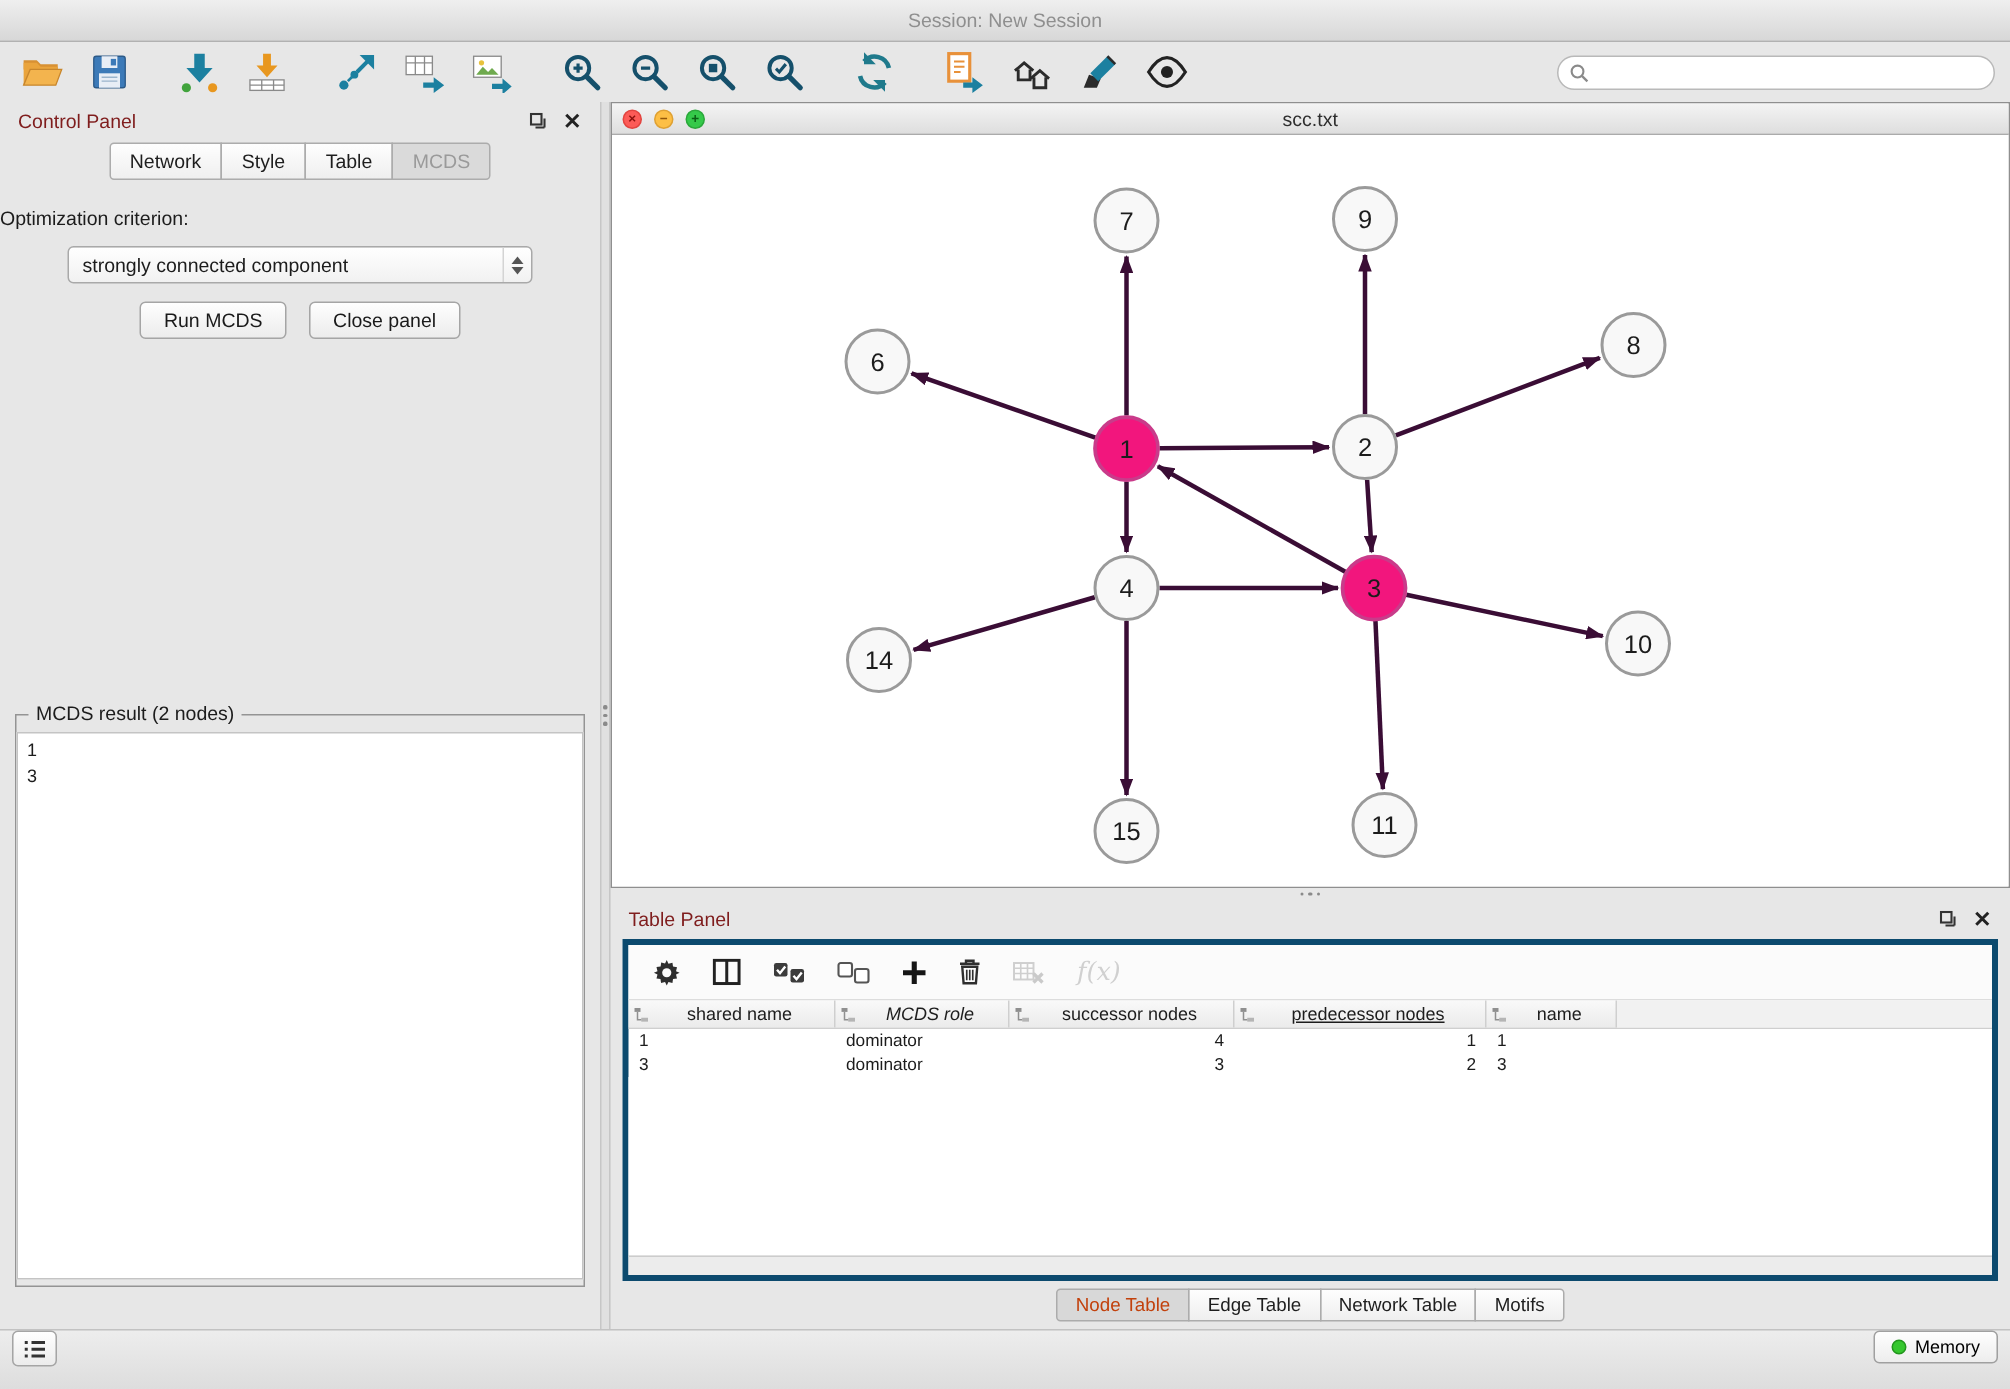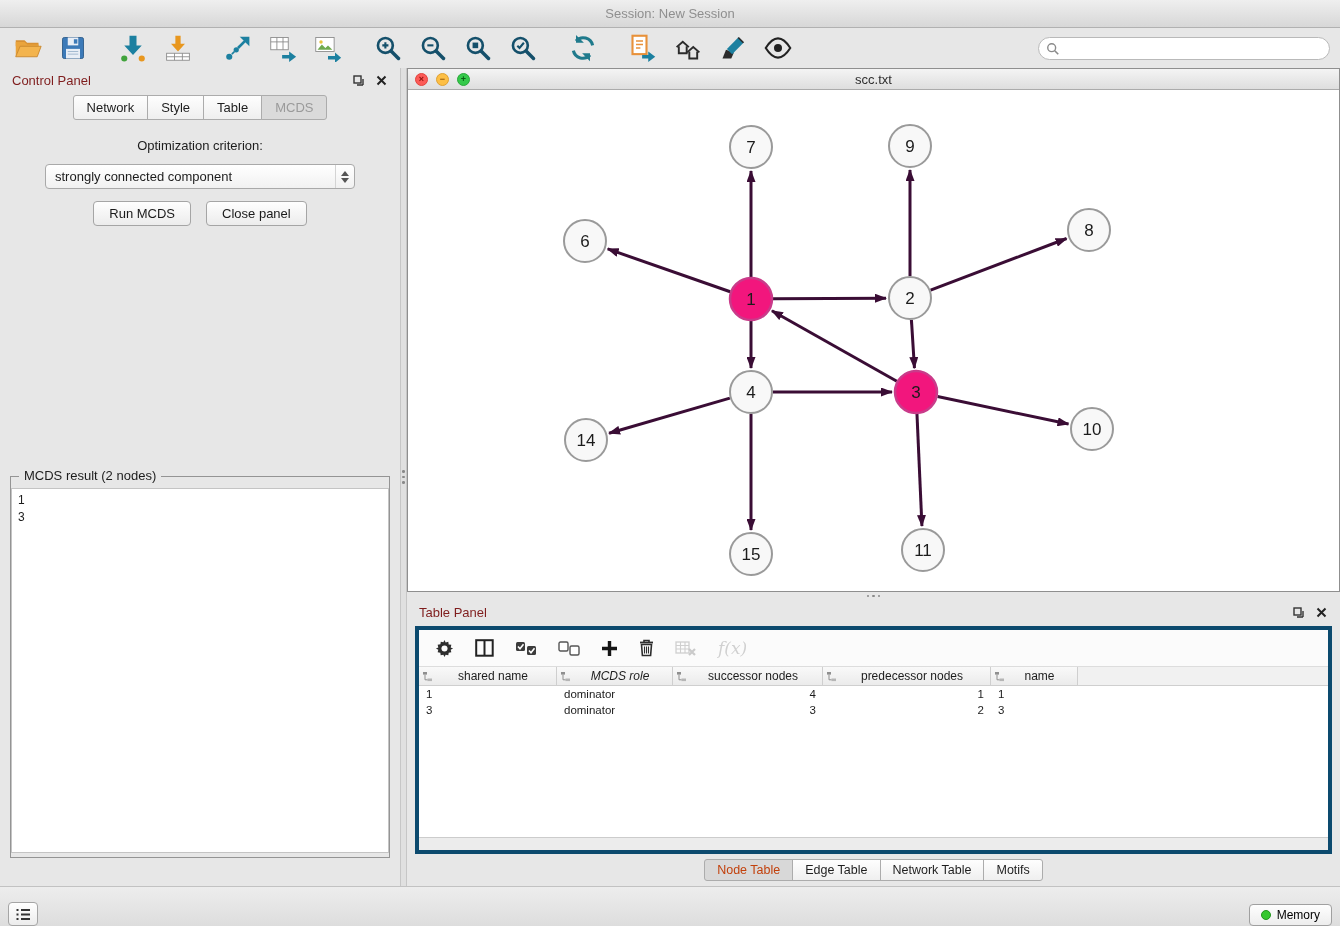--- a/index.html
+++ b/index.html
@@ -36,21 +36,21 @@
   .pc-btn{display:inline-flex;align-items:center;justify-content:center;width:13px;height:13px}
 
   
   .cp-tabs{display:flex;justify-content:center;margin-top:3px}
   .cp-tab{font-size:13px;padding:4px 13px;background:linear-gradient(#fefefe,#efefef);
     border:1px solid #acacac;margin-left:-1px;color:#1e1e1e}
   .cp-tab:first-child{border-radius:3px 0 0 3px;margin-left:0}
   .cp-tab:last-child{border-radius:0 3px 3px 0}
   .cp-tab.active{background:#dadada;color:#9a9a9a}
   .cp-body{flex:1;display:flex;flex-direction:column;padding-top:18px;min-height:0}
-  .opt-label{text-align:center;font-size:13px}
+  .opt-label{font-size:13px}
   .dropdown{margin:11px 45px 0;height:25px;border:1px solid #a9a9a9;border-radius:4px;
     background:linear-gradient(#ffffff,#f1f1f1);display:flex;align-items:center;padding-left:9px;font-size:13px}
   .dd-stepper{margin-left:auto;width:19px;height:100%;display:flex;flex-direction:column;
     align-items:center;justify-content:center;gap:2px;border-left:1px solid #d4d4d4}
   .tri-up{width:0;height:0;border-left:4px solid transparent;border-right:4px solid transparent;border-bottom:5px solid #555}
   .tri-down{width:0;height:0;border-left:4px solid transparent;border-right:4px solid transparent;border-top:5px solid #555}
   .cp-buttons{display:flex;justify-content:center;gap:15px;margin-top:12px}
   .btn{font-size:13px;padding:4px 15px;border:1px solid #a5a5a5;border-radius:4px;
     background:linear-gradient(#fefefe,#ececec);color:#1a1a1a}
   .spacer{flex:1}
@@ -94,21 +94,21 @@
   .t-fill{flex:1;background:#fff}
   .t-scroll{height:13px;background:#ececec;border-top:1px solid #ccc;flex:none}
   .t-tabs{display:flex;justify-content:center;margin:5px 0 5px;flex:none}
   .t-tab{font-size:12.5px;padding:3px 12px;background:linear-gradient(#fefefe,#efefef);
     border:1px solid #acacac;margin-left:-1px;color:#1e1e1e}
   .t-tab:first-child{border-radius:3px 0 0 3px;margin-left:0}
   .t-tab:last-child{border-radius:0 3px 3px 0}
   .t-tab.active{background:#d8d8d8;color:#c2410c}
 
   
-  .statusbar{height:40px;display:flex;align-items:flex-end;padding:0 8px;
+  .statusbar{height:40px;display:flex;align-items:flex-start;padding:0 8px;
     border-top:1px solid #c2c2c2;background:linear-gradient(#ededed,#dddddd)}
   .status-btn{width:30px;height:24px;border:1px solid #a5a5a5;border-radius:4px;
     background:linear-gradient(#ffffff,#ececec);display:flex;align-items:center;justify-content:center}
   .memory-btn{margin-left:auto;display:flex;align-items:center;gap:6px;border:1px solid #a0a0a0;
     border-radius:4px;background:linear-gradient(#fefefe,#ededed);padding:3px 11px;font-size:12px}
   .mem-dot{width:10px;height:10px;border-radius:50%;background:#35c72e;border:1px solid #22961d}
 </style>
 </head>
 <body>
 
@@ -533,21 +533,21 @@
             <div class="th-cell" style="width: 150px;">
               <span class="icon">
                 <svg width="11" height="11" viewBox="0 0 11 11">
                   <rect x="1" y="1" width="4" height="2.6" fill="#8f8f8f"></rect>
                   <rect x="5.5" y="7.5" width="4.5" height="2.6" fill="#b5b5b5"></rect>
                   <path d="M3 3.6v5.2h2.5" fill="none" stroke="#8f8f8f"></path>
                 </svg>
               </span>
               <span class="th-label">successor nodes</span>
             </div>
-            <div class="th-cell" style="width: 168px;">
+            <div class="th-cell" style="width: 168px; text-decoration: underline;">
               <span class="icon">
                 <svg width="11" height="11" viewBox="0 0 11 11">
                   <rect x="1" y="1" width="4" height="2.6" fill="#8f8f8f"></rect>
                   <rect x="5.5" y="7.5" width="4.5" height="2.6" fill="#b5b5b5"></rect>
                   <path d="M3 3.6v5.2h2.5" fill="none" stroke="#8f8f8f"></path>
                 </svg>
               </span>
               <span class="th-label">predecessor nodes</span>
             </div>
             <div class="th-cell" style="width: 87px;">

